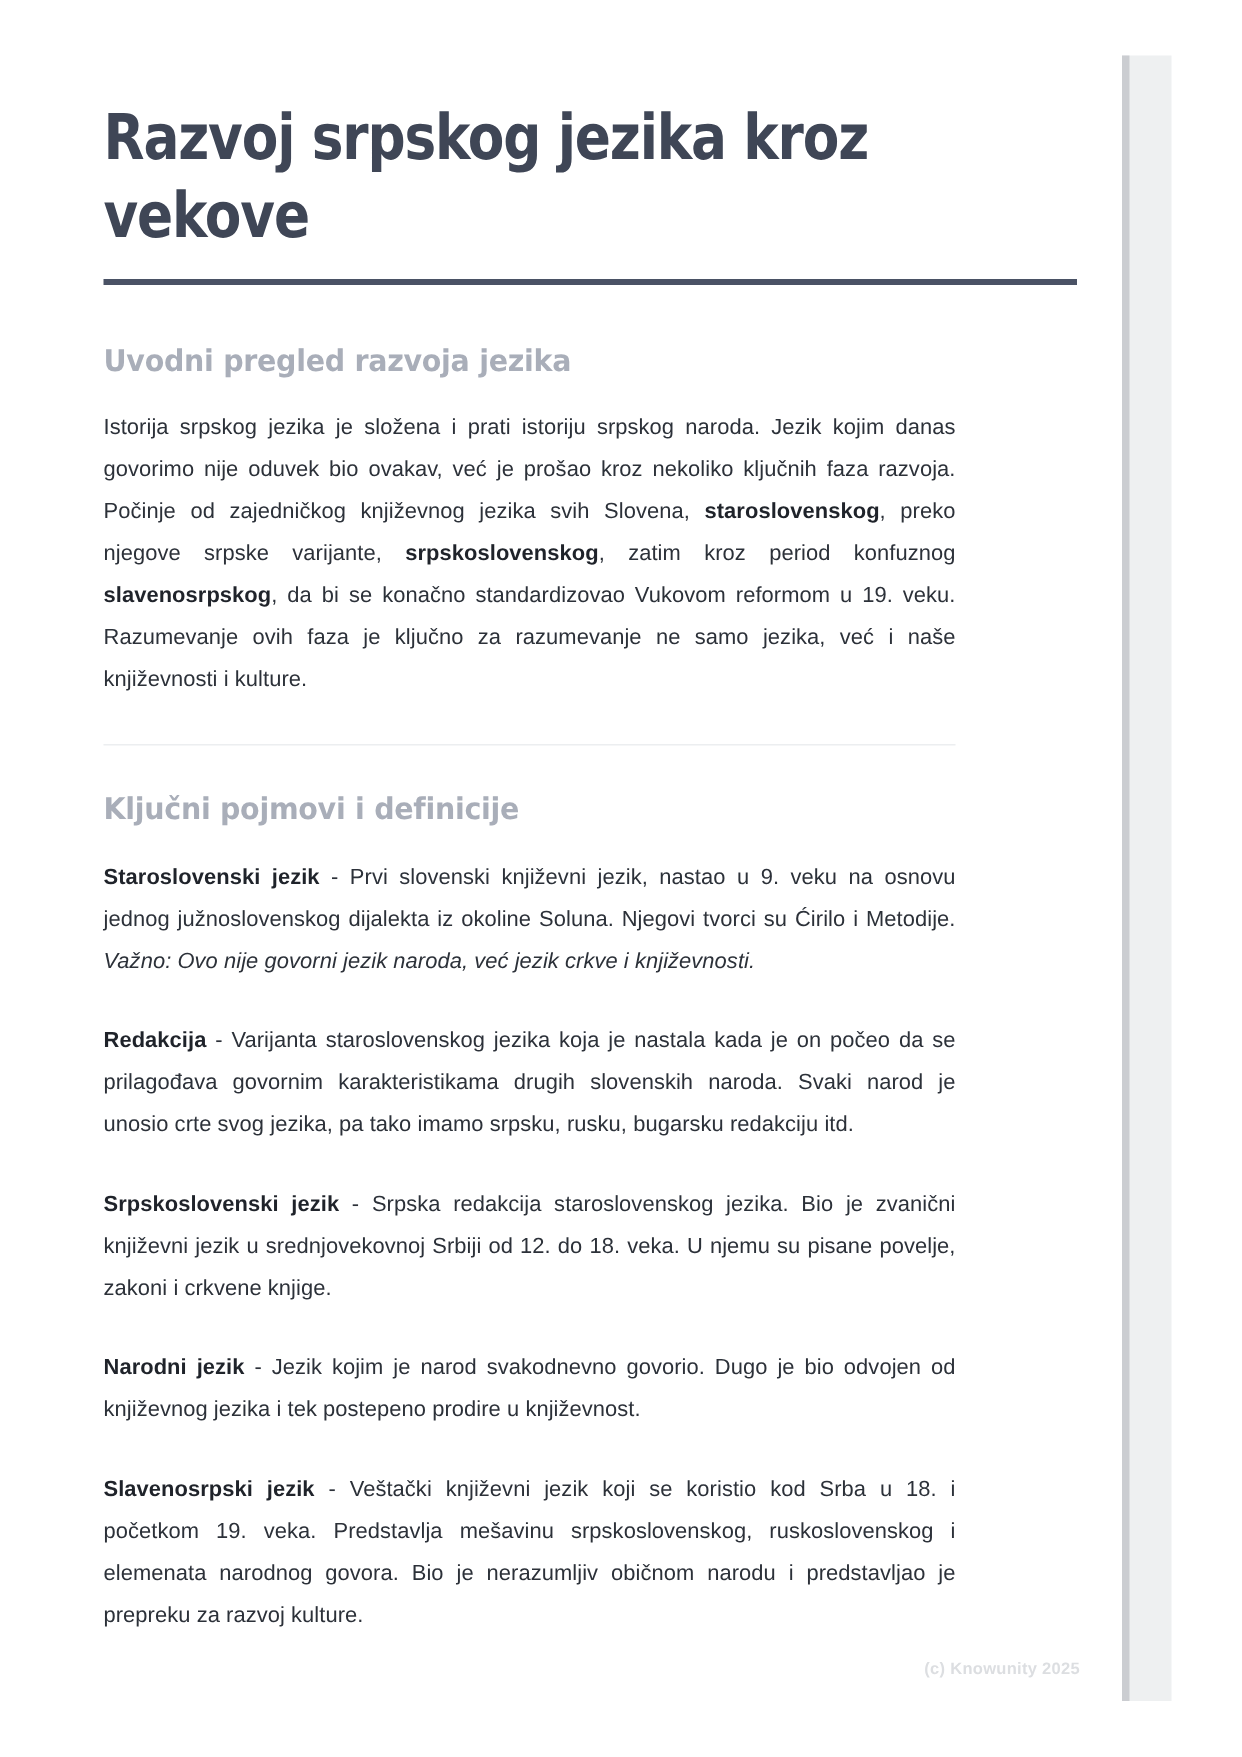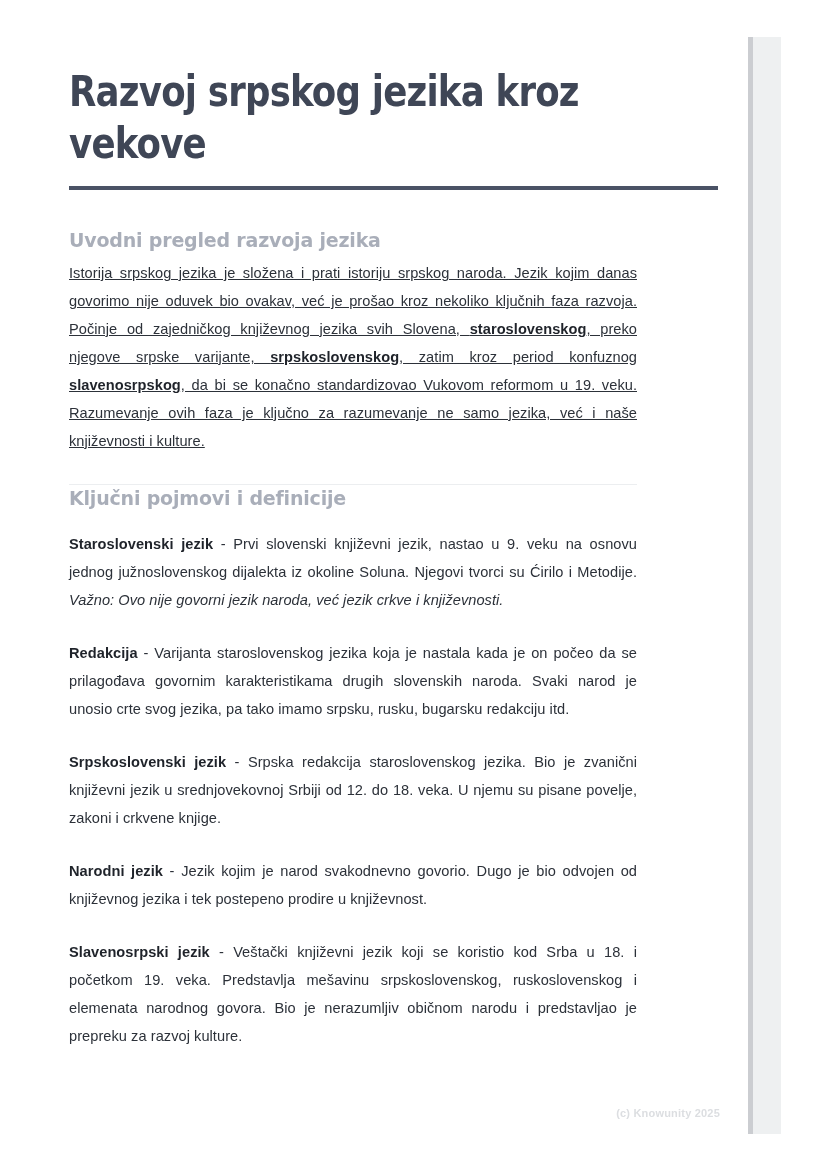--- a/index.html
+++ b/index.html
@@ -76,34 +76,34 @@
     font-size: 20px;
     line-height: 26px;
     font-weight: 700;
     color: #a9aeb9;
     letter-spacing: -0.2px;
     transform: scaleX(0.95);
     transform-origin: left top;
   }
 
   .block-intro { margin-top: 37px; }
-  .block-terms { }
+  .block-terms { margin-top: 29px; }
 
   
   p.body {
     margin: 0;
     font-size: 14.6px;
     line-height: 28px;
     color: #2c3139;
     text-align: justify;
     text-justify: inter-word;
     letter-spacing: 0.05px;
   }
 
-  .block-intro p.body { margin-top: 6px; text-decoration: underline; }
+  .block-intro p.body { margin-top: 18px; }
 
   .term-para { margin-top: 25px !important; }
   .first-term { margin-top: 19px !important; }
 
   b, strong {
     font-weight: 700;
     color: #1f232a;
   }
   i, em {
     font-style: italic;

